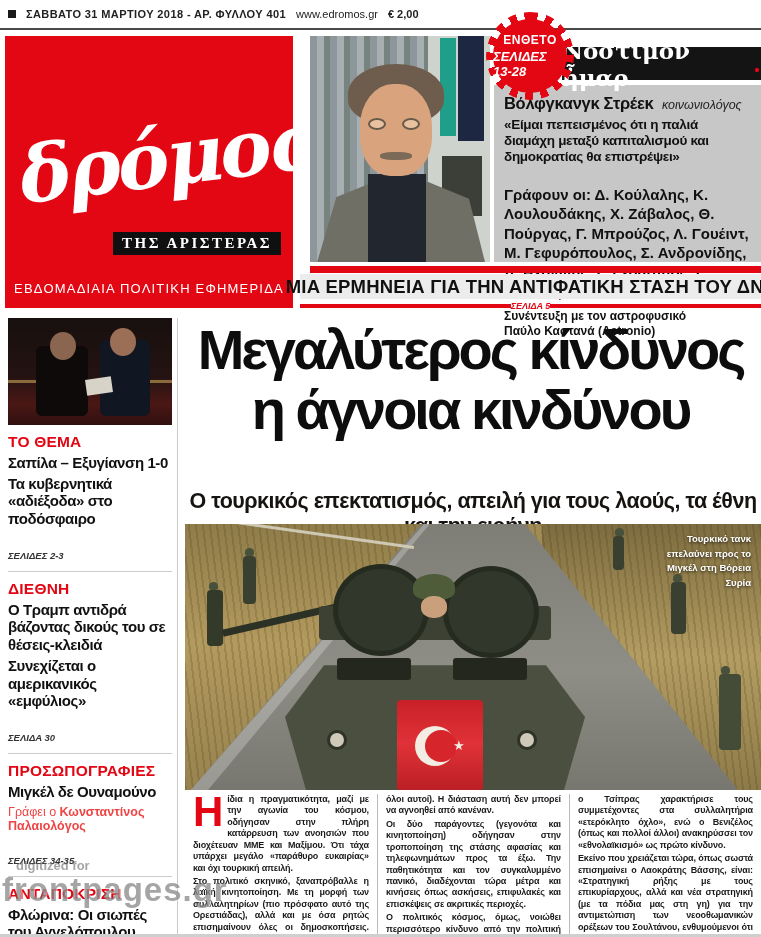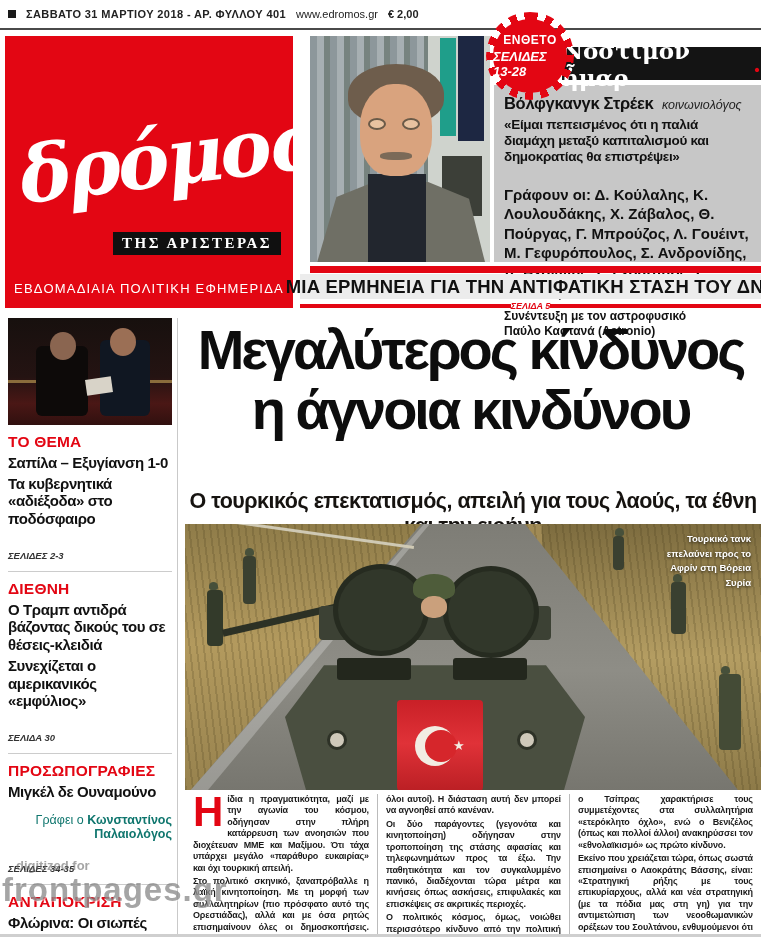--- a/index.html
+++ b/index.html
@@ -90,21 +90,21 @@
   .sb-man { position:absolute; border-radius:6px; background:#0d0a09; }
   .sb-man.m1 { left:28px; top:28px; width:52px; height:70px; }
   .sb-man.m2 { left:92px; top:22px; width:50px; height:76px; background:#101722; }
   .sb-head { position:absolute; width:26px; height:28px; border-radius:50%; background:#8a6550; }
   .sb-head.h1 { left:42px; top:14px; }
   .sb-head.h2 { left:102px; top:10px; background:#9b6f55; }
   .sb-paper { position:absolute; left:78px; top:60px; width:26px; height:16px; background:#d8d3c8; transform:rotate(-8deg); }
   .sb-section { padding-top:8px; }
   .sb-kicker { color:#e30613; font-weight:800; font-size:15.5px; letter-spacing:.2px; }
   .sb-title { color:#111; font-weight:800; font-size:15px; line-height:1.18; letter-spacing:-.4px; margin-top:3px; }
-  .sb-byline { margin-top:12px; font-size:12.5px; color:#0f766e;text-align:right; }
+  .sb-byline { margin-top:4px; font-size:12.5px; color:#ef4444; }
   .sb-byline b { font-weight:800; }
   .sb-pages { margin-top:22px; font-size:9.5px; font-style:italic; font-weight:700; color:#333; }
   .sb-hr { border:none; border-top:1px solid #ccc; margin:10px 0 0 0; }
 
   .barcode-wrap { position:relative; margin-top:14px; height:58px; }
   .barcode { position:absolute; left:36px; top:6px; width:106px; height:50px;
              background:repeating-linear-gradient(90deg,#000 0 2px,#fff 2px 4px,#000 4px 5px,#fff 5px 9px,#000 9px 12px,#fff 12px 14px,#000 14px 15px,#fff 15px 19px); }
   .barcode-num { position:absolute; left:118px; top:-6px; font-weight:800; font-size:12px; color:#111; background:#fff; padding:0 2px; }
 
   
@@ -323,21 +323,21 @@
       <div class="viewport vp1"></div>
       <div class="viewport vp2"></div>
       <div class="flag">
         <div class="flag-crescent"></div>
         <div class="flag-star">★</div>
       </div>
       <div class="light ll"></div>
       <div class="light lr"></div>
     </div>
 
-    <div class="ph-caption">Τουρκικό τανκ επελαύνει προς το Αφρίν στη Βόρεια Συρία</div>
+    <div class="ph-caption">Τουρκικό τανκ επελαύνει προς το Μιγκέλ στη Βόρεια Συρία</div>
   </div>
 
   <div class="bodytext">
     <div class="bcol">
       <p><span class="dropcap">Η</span><span>ίδια η πραγματικότητα, μαζί με την αγωνία του κόσμου, οδήγησαν στην πλήρη κατάρρευση των ανοησιών που διοχέτευαν ΜΜΕ και Μαξίμου. Ότι τάχα υπάρχει μεγάλο «παράθυρο ευκαιρίας» και όχι τουρκική απειλή.</span></p>
       <p>Στο πολιτικό σκηνικό, ξαναπρόβαλλε η λαϊκή κινητοποίηση. Με τη μορφή των συλλαλητηρίων (πιο πρόσφατο αυτό της Ορεστιάδας), αλλά και με όσα ρητώς επισημαίνουν όλες οι δημοσκοπήσεις. (80% δεν θέλει εκχώρηση της Μακεδονίας και 92% θεωρεί πρώτο κίνδυνο την Τουρκία -«εθνικιστές»</p>
     </div>
     <div class="bcol">
       <p>όλοι αυτοί). Η διάσταση αυτή δεν μπορεί να αγνοηθεί από κανέναν.</p>
       <p>Οι δύο παράγοντες (γεγονότα και κινητοποίηση) οδήγησαν στην τροποποίηση της στάσης αφασίας και τηλεφωνημάτων προς τα έξω. Την παθητικότητα και τον συγκαλυμμένο πανικό, διαδέχονται τώρα μέτρα και κινήσεις όπως ασκήσεις, επιφυλακές και επισκέψεις σε ακριτικές περιοχές.</p>

